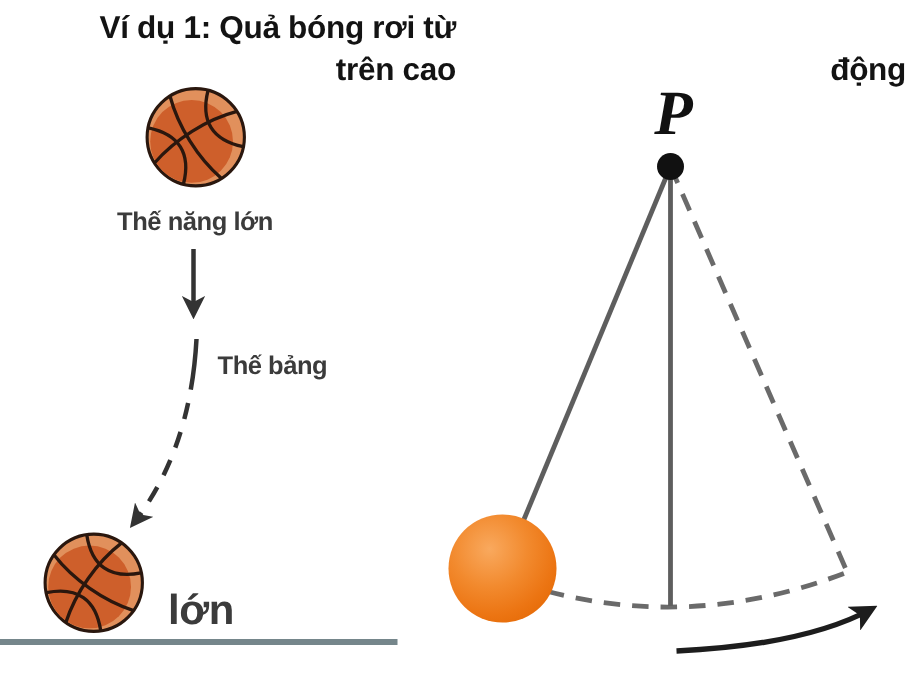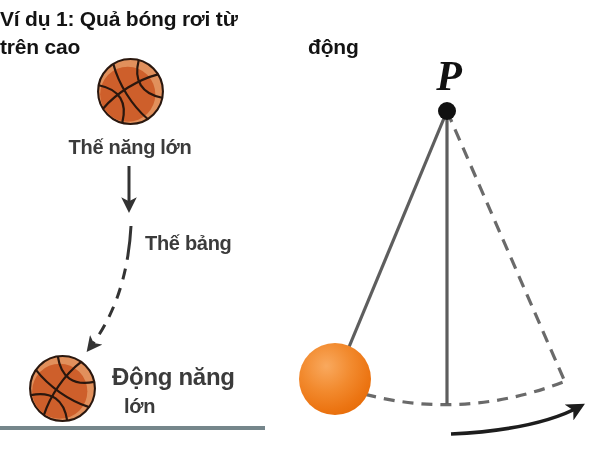--- a/index.html
+++ b/index.html
@@ -4,26 +4,26 @@
 <style>
   html,body{margin:0;padding:0;background:#ffffff;}
   .stage{
     position:relative;width:608px;height:450px;background:#ffffff;overflow:hidden;
     font-family:"Liberation Sans","DejaVu Sans",sans-serif;
   }
   .panel{position:absolute;top:0;height:450px;width:304px;}
   #panel-left{left:0;}
   #panel-right{left:304px;}
   .title-line{
-    position:absolute;left:0;width:304px;text-align:left;
+    position:absolute;left:0;width:304px;text-align:right;
     font-size:21px;line-height:28px;font-weight:700;color:#131313;letter-spacing:-0.2px;
   }
   #panel-right .title-line{left:4px;width:296px;}
   .lbl{
-    position:absolute;font-size:20px;line-height:27px;font-weight:700;
+    position:absolute;font-size:17px;line-height:27px;font-weight:700;
     color:#3b3b3b;letter-spacing:-0.3px;white-space:nowrap;
   }
   .lbl-center{text-align:center;}
   .pivot-label{
     position:absolute;left:123px;top:54px;width:44px;text-align:center;
     font-family:"Liberation Serif","DejaVu Serif",serif;font-style:italic;font-weight:700;
     font-size:42px;line-height:44px;color:#111111;
   }
   svg.artwork{position:absolute;left:0;top:0;pointer-events:none;}
 </style>
@@ -92,22 +92,21 @@
   </svg>
 
   <div class="panel" id="panel-left">
     <div class="title-line" style="top:5px">Ví dụ 1: Quả bóng rơi từ</div>
     <div class="title-line" style="top:33px">trên cao</div>
 
     <div class="lbl lbl-center" style="left:40px;top:134px;width:180px">Thế năng lớn</div>
 
     <div class="lbl" style="left:145px;top:230px">Thế bảng</div>
 
-    <div class="lbl" style="left:112px;top:363px;font-size:24px">Động năng</div>
-    <div class="lbl" style="left:124px;top:393px;font-size:20px">lớn</div>
+    <div class="lbl" style="left:112px;top:393px;font-size:28px">lớn</div>
   </div>
 
   <div class="panel" id="panel-right">
     <div class="title-line" style="top:33px">động</div>
 
     <div class="pivot-label">P</div>
   </div>
 
 </div>
 

